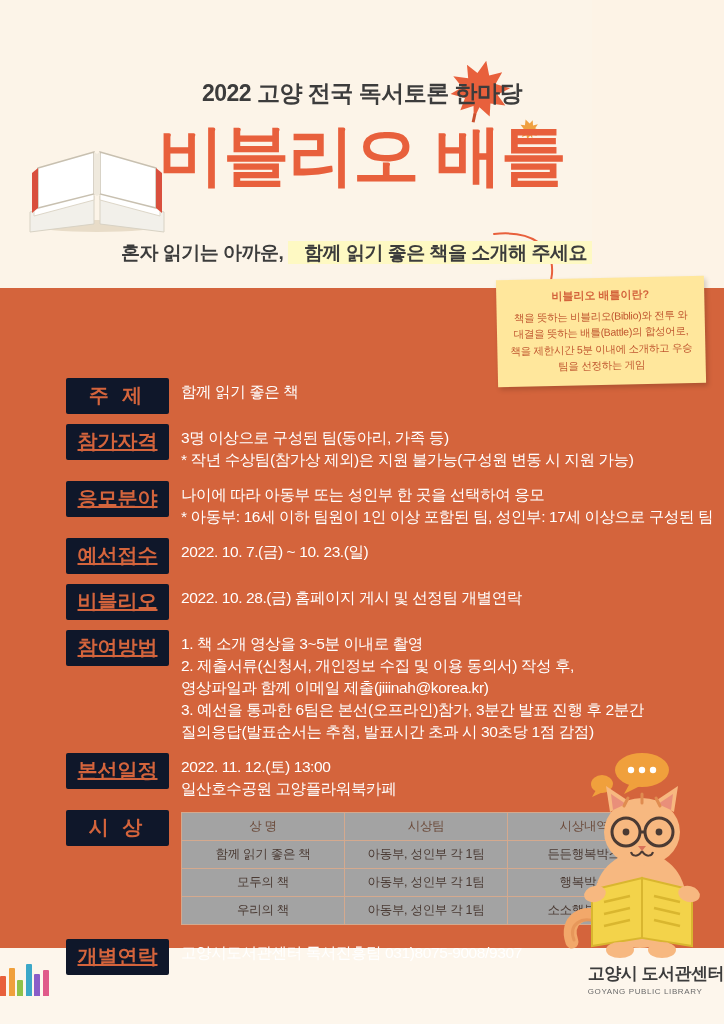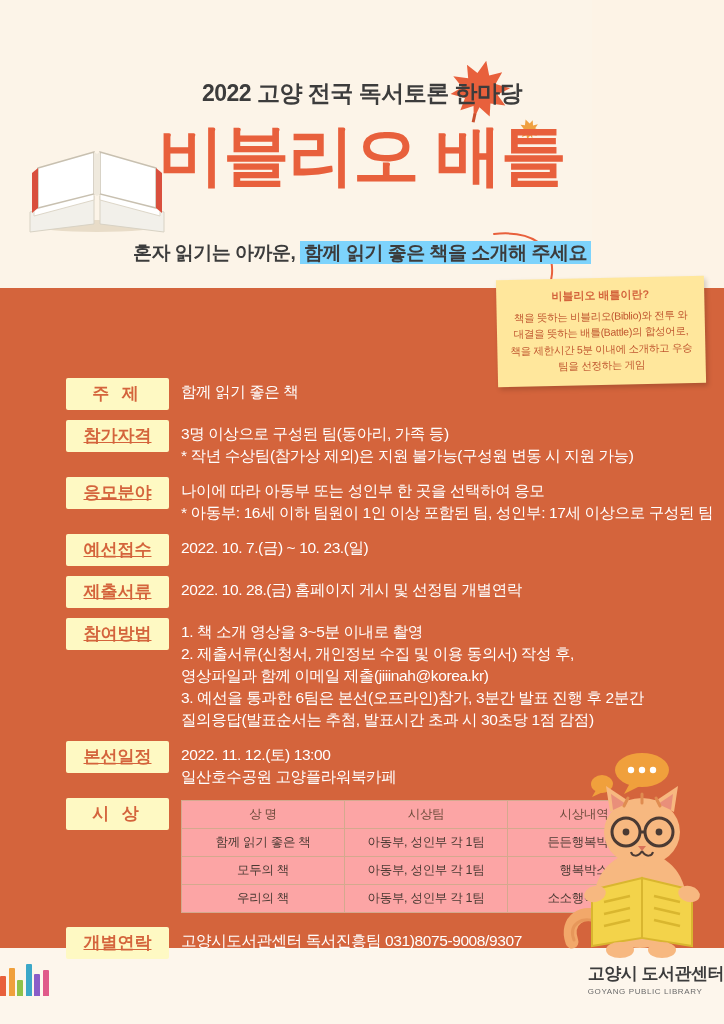--- a/index.html
+++ b/index.html
@@ -33,21 +33,21 @@
     font-size:66px;font-weight:bold;color:#e8603c;
     letter-spacing:-1px;
     line-height:1.15;
   }
   .subtitle{
     position:absolute;top:240px;left:0;width:724px;
     text-align:center;
     font-size:19px;font-weight:bold;color:#3c3c3c;
     letter-spacing:-0.5px;
   }
-  .subtitle .hl{background:#7dd3fc;padding:1px 4px;}
+  .subtitle .hl{background:#fef9c3;padding:1px 16px;}
   
   .book{position:absolute;left:22px;top:140px;width:150px;height:95px;}
   
   .leaf{position:absolute;right:78px;top:56px;}
   .leaf-small{position:absolute;right:52px;top:118px;}
   .swirl{position:absolute;right:30px;top:230px;}
   
   .body-bg{
     position:absolute;top:288px;left:0;width:724px;height:660px;
     background:#d4643c;
@@ -71,43 +71,43 @@
   }
   .note-body{
     font-size:10.5px;line-height:1.55;color:#c0562f;text-align:center;
     letter-spacing:-0.3px;
   }
   
   .rows{position:absolute;left:0;top:378px;width:724px;}
   .row{display:flex;align-items:flex-start;margin-bottom:10px;}
   .label{
     width:103px;margin-left:66px;flex:0 0 103px;
-    background:#fef9c3;color:#d4643c;
-    font-size:17px;font-weight:bold;
+    background:#0f172a;color:#d4643c;
+    font-size:20px;font-weight:bold;
     text-align:center;
     padding:4px 0 5px 0;
     border-radius:2px;
     letter-spacing:4px;
     box-sizing:border-box;
   }
   .label.tight{letter-spacing:0px;text-decoration:underline;}
   .value{
     margin-left:12px;
     color:#ffffff;
     font-size:15.5px;
     line-height:1.42;
     letter-spacing:-0.4px;
     padding-top:3px;
     white-space:pre-line;
   }
   
   .award-wrap{margin-left:12px;margin-top:2px;}
   table.award{
     border-collapse:collapse;
-    background:#fca5a5;
+    background:#a3a3a3;
     font-size:12.5px;
     color:#4a3a33;
   }
   table.award th,table.award td{
     border:1px solid #d4a98e;
     padding:5px 6px;
     text-align:center;
     font-weight:normal;
     letter-spacing:-0.3px;
   }
@@ -200,21 +200,21 @@
       <div class="value">나이에 따라 아동부 또는 성인부 한 곳을 선택하여 응모
 * 아동부: 16세 이하 팀원이 1인 이상 포함된 팀,  성인부: 17세 이상으로 구성된 팀</div>
     </div>
 
     <div class="row">
       <div class="label tight">예선접수</div>
       <div class="value">2022. 10. 7.(금) ~ 10. 23.(일)</div>
     </div>
 
     <div class="row">
-      <div class="label tight">제출서류</div>
+      <div class="label tight">비블리오</div>
       <div class="value">2022. 10. 28.(금) 홈페이지 게시 및 선정팀 개별연락</div>
     </div>
 
     <div class="row">
       <div class="label tight">참여방법</div>
       <div class="value">1. 책 소개 영상을 3~5분 이내로 촬영
 2. 제출서류(신청서, 개인정보 수집 및 이용 동의서) 작성 후,
     영상파일과 함께 이메일 제출(jiiinah@korea.kr)
 3. 예선을 통과한 6팀은 본선(오프라인)참가, 3분간 발표 진행 후 2분간
     질의응답(발표순서는 추첨, 발표시간 초과 시 30초당 1점 감점)</div>

